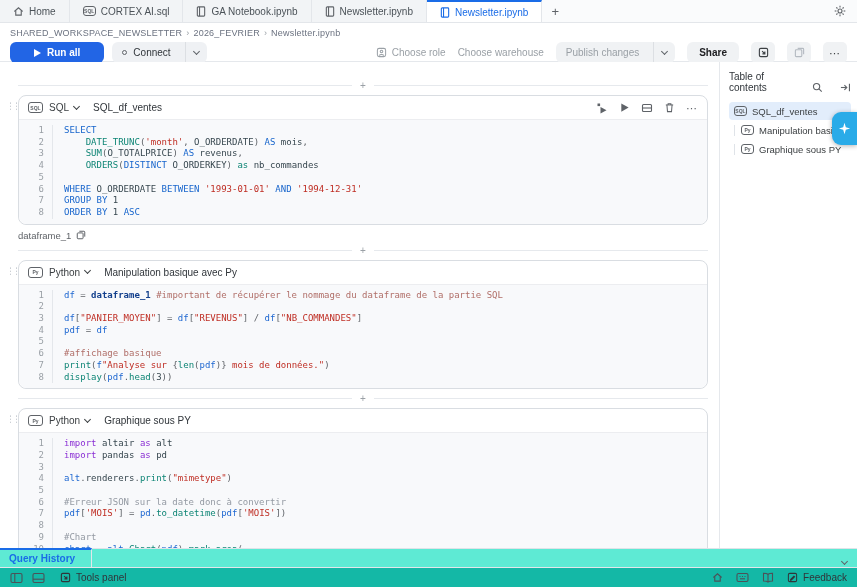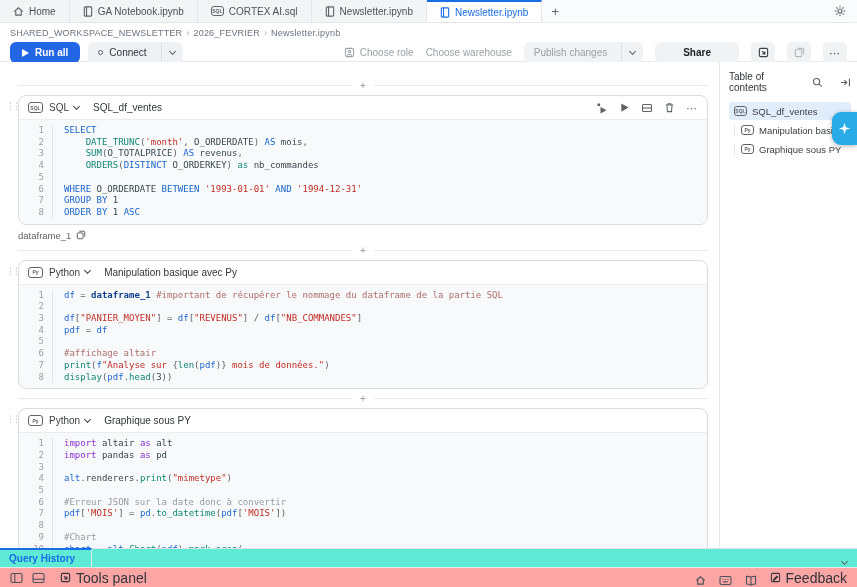--- a/index.html
+++ b/index.html
@@ -23,31 +23,31 @@
   
   .header{position:absolute;top:23px;left:0;right:0;height:39px;background:#fff;
           border-bottom:1px solid #e5e8ec}
   .breadcrumb{position:absolute;top:5px;left:10px;display:flex;gap:4px;align-items:center;
               font-size:9px;color:#6b7280;letter-spacing:.2px}
   .bc-sep{color:#9aa0a6;font-size:9px}
   .toolbar{position:absolute;top:19px;left:10px;right:10px;height:21px;display:flex;
            align-items:center;gap:8px}
   .btn{height:21px;border-radius:6px;display:flex;align-items:center;font-size:10px;
        cursor:pointer;user-select:none}
-  .btn-run{background:#2265e5;color:#fff;padding:0 12px;gap:6px;font-weight:bold}
+  .btn-run{background:#2265e5;color:#fff;padding:0 24px;gap:6px;font-weight:bold}
   .play-tri{width:0;height:0;border-left:7px solid #fff;border-top:4px solid transparent;
             border-bottom:4px solid transparent}
   .btn-gray{background:#eff1f4;color:#30353a;padding:0 10px;gap:6px}
   .split-chev{border-left:1px solid #dcdfe3;align-self:stretch;display:flex;align-items:center;
               padding:0 8px;margin-left:8px;margin-right:-10px;color:#5f6368}
   .status-dot{width:5px;height:5px;border:1.2px solid #5f6368;border-radius:50%}
   .tb-right{margin-left:auto;display:flex;align-items:center;gap:12px}
   .ghost{display:flex;align-items:flex-end;gap:5px;color:#9aa0a6;cursor:pointer}
   .btn-publish{background:#f0f2f4;color:#9aa0a6;padding:0 10px;gap:6px}
-  .btn-share{background:#f0f2f4;color:#202124;padding:0 28px;font-weight:bold}
+  .btn-share{background:#f0f2f4;color:#202124;padding:0 12px;font-weight:bold}
   .icon-btn{width:24px;height:21px;border-radius:5px;background:#f0f2f4;display:flex;
             align-items:center;justify-content:center;color:#3c4043;cursor:pointer}
   .icon-btn.dim{color:#b4bac1}
   .chev{display:inline-block;width:5px;height:5px;border-right:1.3px solid currentColor;
         border-bottom:1.3px solid currentColor;transform:rotate(45deg);margin-top:-3px}
 
   
   .main{position:absolute;top:62px;bottom:39px;left:0;right:0;overflow:hidden;background:#fff}
   .notebook{position:absolute;left:0;top:0;bottom:0;width:719px;overflow:hidden;padding-top:14px}
   .divider{display:flex;align-items:center;gap:8px;margin:5px 11px 5px 18px;height:9px;color:#9aa0a6}
@@ -74,73 +74,73 @@
   .tk-kw{color:#1765cc}.tk-fn{color:#0e8575}.tk-st{color:#bf2e24}.tk-cm{color:#949aa3}
   .tk-cr{color:#b06e68}.tk-vr{color:#1f68d1}.tk-bd{color:#123f8c;font-weight:bold}
   .tk-op{color:#5f6368}.tk-pl{color:#37474f}.tk-kp{color:#8a2fd4}
 
   .out-row{display:flex;align-items:center;gap:5px;margin:5px 18px 2px;font-size:9.5px;color:#5f6368}
   .out-row .copy{color:#5f6368;cursor:pointer}
 
   
   .toc{position:absolute;right:0;top:0;bottom:0;width:138px;border-left:1px solid #e5e8ec;
        background:#fff;padding:9px 6px 0 9px}
-  .toc-header{display:flex;align-items:center;font-size:10px;color:#30353a;margin-bottom:9px;gap:17px}
+  .toc-header{display:flex;align-items:flex-end;font-size:10px;color:#30353a;margin-bottom:9px;gap:17px}
   .toc-header .tspace{flex:1}
   .toc-header .ticonbtn{color:#5f6368;cursor:pointer}
   .toc-item{display:flex;align-items:center;gap:5px;height:18px;padding:0 5px;margin-bottom:1px;
             font-size:9.5px;color:#3c4043;border-radius:4px;white-space:nowrap;overflow:hidden;cursor:pointer}
   .toc-item.selected{background:#e2edfb}
   .toc-item .guide{width:1px;height:11px;background:#dfe3e8;flex:none;margin-right:1px}
   .toc-item .badge{width:13px;height:10px}
 
   .copilot{position:absolute;right:0;top:50px;width:25px;height:33px;background:#29abe8;z-index:5;
            border-radius:9px 0 0 9px;display:flex;align-items:center;justify-content:center;
            box-shadow:0 1px 5px rgba(0,0,0,.3);cursor:pointer}
 
   
   .qh-bar{position:absolute;bottom:20px;left:0;right:0;height:19px;background:#5eead4;
           border-top:1px solid #dfe3e8}
   .qh-tab{position:absolute;left:0;top:-1px;bottom:0;width:92px;border-top:2px solid #1a6ce7;
           border-right:1px solid #e3e6ea;display:flex;align-items:center;padding-left:9px;
           color:#1a6ce7;font-weight:bold;font-size:10px;cursor:pointer}
   .qh-chev{position:absolute;right:10px;top:6px;color:#5f6368;cursor:pointer}
 
-  .status-bar{position:absolute;bottom:0;left:0;right:0;height:20px;background:#fca5a5;
+  .status-bar{position:absolute;bottom:0;left:0;right:0;height:20px;background:#14b8a6;
               border-top:1px solid #e3e6ea;display:flex;align-items:center;padding:0 10px;gap:9px;
-              font-size:14px;color:#30353a}
+              font-size:10px;color:#30353a}
   .sb-icon{color:#4b5258;cursor:pointer;display:flex;align-items:center}
   .sb-group{display:flex;align-items:center;gap:5px;cursor:pointer}
   .sb-right{margin-left:auto;display:flex;align-items:flex-end;gap:13px}
 </style>
 </head>
 <body>
 
 <div class="tabbar">
   <div class="tab">
     <span class="ticon">
       <svg width="11" height="11" viewBox="0 0 12 12" fill="none" stroke="currentColor" stroke-width="1.2">
           <path d="M1.5 6 L6 2 L10.5 6"></path>
           <path d="M3 5.2 V10 H9 V5.2"></path>
         </svg>
     </span>
     <span>Home</span>
   </div>
   <div class="tab">
+    <span class="ticon badge" style="width:13px;height:10px">SQL</span>
+    <span>CORTEX AI.sql</span>
+  </div>
+  <div class="tab">
     <span class="ticon">
       <svg width="10" height="11" viewBox="0 0 10 12" fill="none" stroke="currentColor" stroke-width="1.2">
           <rect x="1" y="1" width="8" height="10" rx="1"></rect>
           <line x1="3.4" y1="1" x2="3.4" y2="11"></line>
         </svg>
     </span>
     <span>GA Notebook.ipynb</span>
-  </div>
-  <div class="tab">
-    <span class="ticon badge" style="width:13px;height:10px">SQL</span>
-    <span>CORTEX AI.sql</span>
   </div>
   <div class="tab">
     <span class="ticon">
       <svg width="10" height="11" viewBox="0 0 10 12" fill="none" stroke="currentColor" stroke-width="1.2">
           <rect x="1" y="1" width="8" height="10" rx="1"></rect>
           <line x1="3.4" y1="1" x2="3.4" y2="11"></line>
         </svg>
     </span>
     <span>Newsletter.ipynb</span>
   </div>
@@ -362,21 +362,21 @@
           <div class="code-line">
             <span class="ln">4</span>
             <span class="src"><span class="tk-vr">pdf</span><span class="tk-op"> = </span><span class="tk-vr">df</span></span>
           </div>
           <div class="code-line">
             <span class="ln">5</span>
             <span class="src">&nbsp;</span>
           </div>
           <div class="code-line">
             <span class="ln">6</span>
-            <span class="src"><span class="tk-cr">#affichage altair</span></span>
+            <span class="src"><span class="tk-cr">#affichage basique</span></span>
           </div>
           <div class="code-line">
             <span class="ln">7</span>
             <span class="src"><span class="tk-fn">print</span><span class="tk-op">(</span><span class="tk-kw">f</span><span class="tk-st">"Analyse sur </span><span class="tk-op">{</span><span class="tk-fn">len</span><span class="tk-op">(</span><span class="tk-vr">pdf</span><span class="tk-op">)}</span><span class="tk-st"> mois de données."</span><span class="tk-op">)</span></span>
           </div>
           <div class="code-line">
             <span class="ln">8</span>
             <span class="src"><span class="tk-fn">display</span><span class="tk-op">(</span><span class="tk-vr">pdf</span><span class="tk-op">.</span><span class="tk-fn">head</span><span class="tk-op">(</span><span class="tk-pl">3</span><span class="tk-op">))</span></span>
           </div>
         </div>

